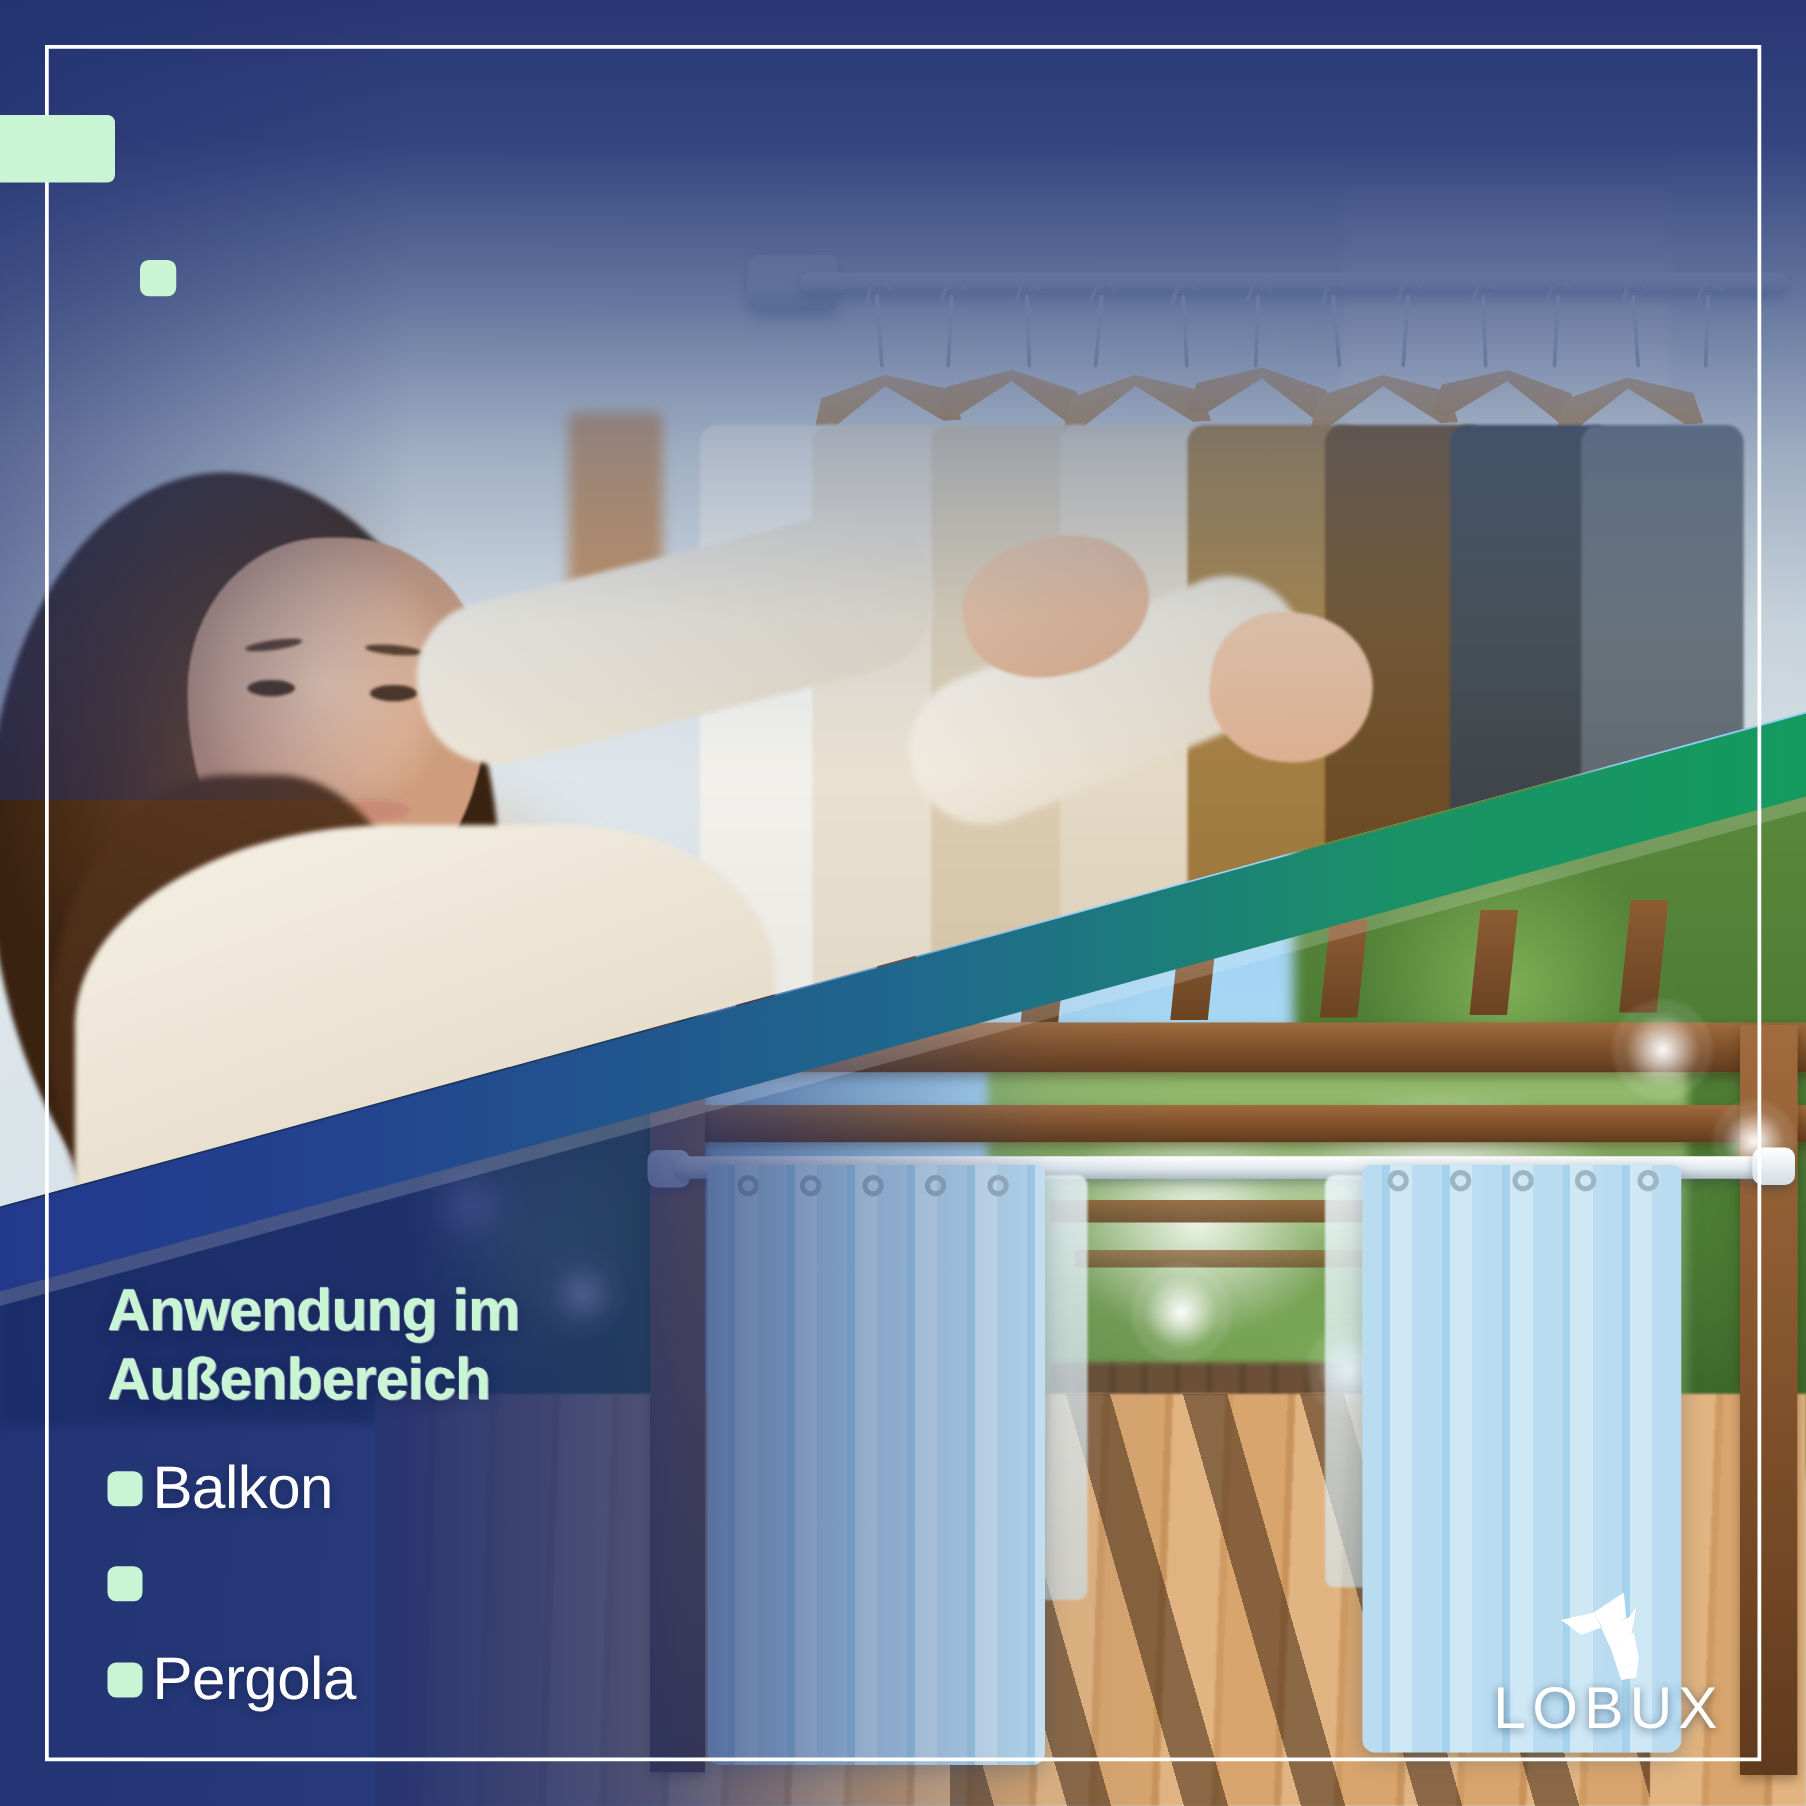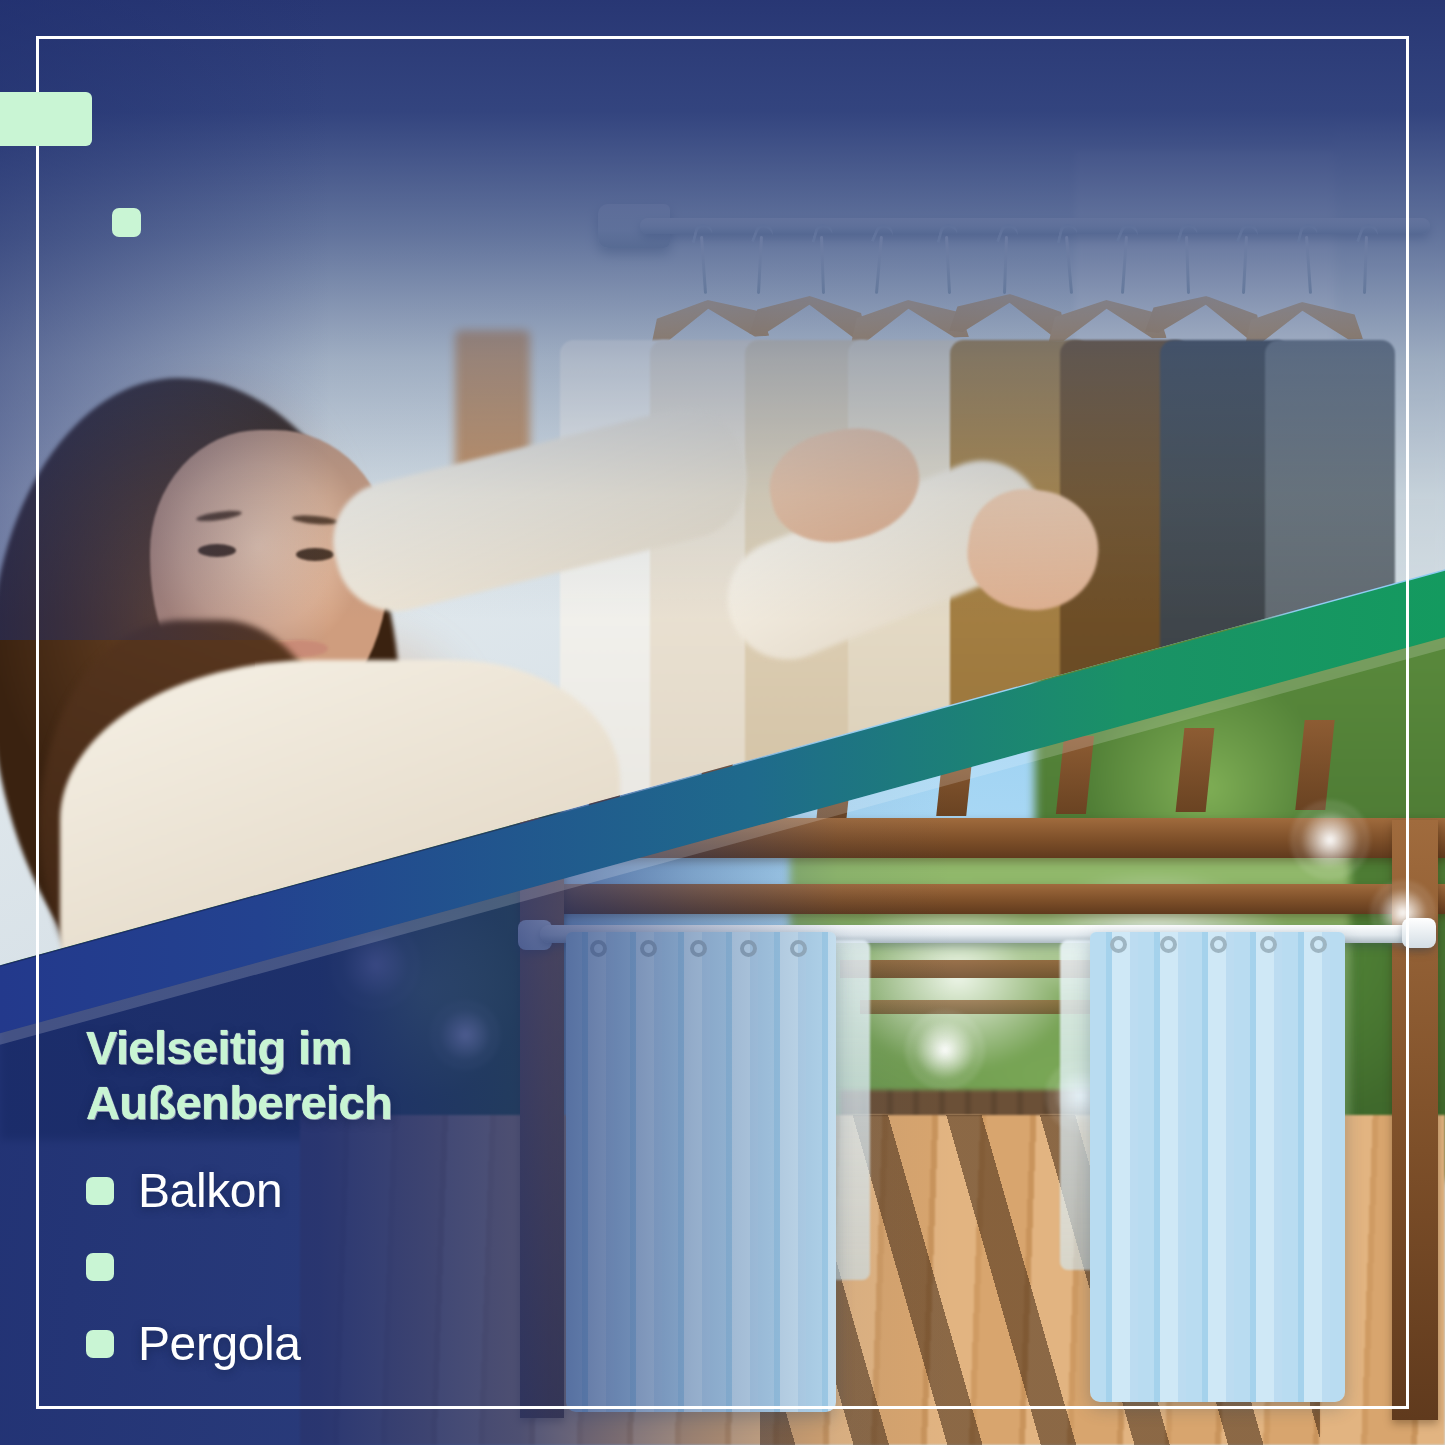--- a/index.html
+++ b/index.html
@@ -373,21 +373,21 @@
       0 0 1px rgba(255,255,255,.9),
       1px 1px 0 rgba(255,255,255,.45),
       0 3px 10px rgba(15,30,70,.55);
   }
 
   .bottom-bullets {
     position:absolute; left:86px; top:1163px;
     z-index:50;
     display:flex; flex-direction:column; gap:35px;
   }
-  .bb-row { display:flex; align-items:center; gap:24px; }
+  .bb-row { display:flex; align-items:center; gap:8px; }
   .bb-sq {
     flex:none; width:28px; height:28px;
     background:#c9f5d4; border-radius:7px;
   }
   .bb-text {
     color:#ffffff;
     font-size:48px;
     font-weight:400;
     letter-spacing:-.4px;
     text-shadow:0 2px 8px rgba(15,30,70,.6);
@@ -549,32 +549,42 @@
   <div class="top-bullets">
     <div class="bullet-row">
       <span class="bullet-sq"></span>
       <span class="bullet-text">
         <br>
       </span>
     </div>
   </div>
 
   <div class="sub-heading">
-    <span>Vielseitig im</span><br>
+    <span>Anwendung im</span><br>
     <span>Außenbereich</span>
   </div>
 
   <div class="bottom-bullets">
     <div class="bb-row">
       <span class="bb-sq"></span>
       <span class="bb-text">Balkon</span>
     </div>
     <div class="bb-row">
       <span class="bb-sq"></span>
     </div>
     <div class="bb-row">
       <span class="bb-sq"></span>
       <span class="bb-text">Pergola</span>
     </div>
   </div>
 
+  <div class="logo">
+    <svg class="logo-bird" viewBox="0 0 84 74">
+      <path d="M4 24 L30 18 L36 30 L20 36 Z" fill="#ffffff"></path>
+      <path d="M30 18 L54 2 L56 22 L38 32 Z" fill="#ffffff"></path>
+      <path d="M36 30 L58 22 L64 14 L60 36 L44 48 Z" fill="#ffffff"></path>
+      <path d="M44 48 L62 34 L66 54 L50 66 Z" fill="#ffffff"></path>
+      <path d="M50 66 L66 54 L64 70 L52 72 Z" fill="#ffffff"></path>
+    </svg>
+    <div class="logo-word">LOBUX</div>
+  </div>
 
 </div>
 
 </body></html>

